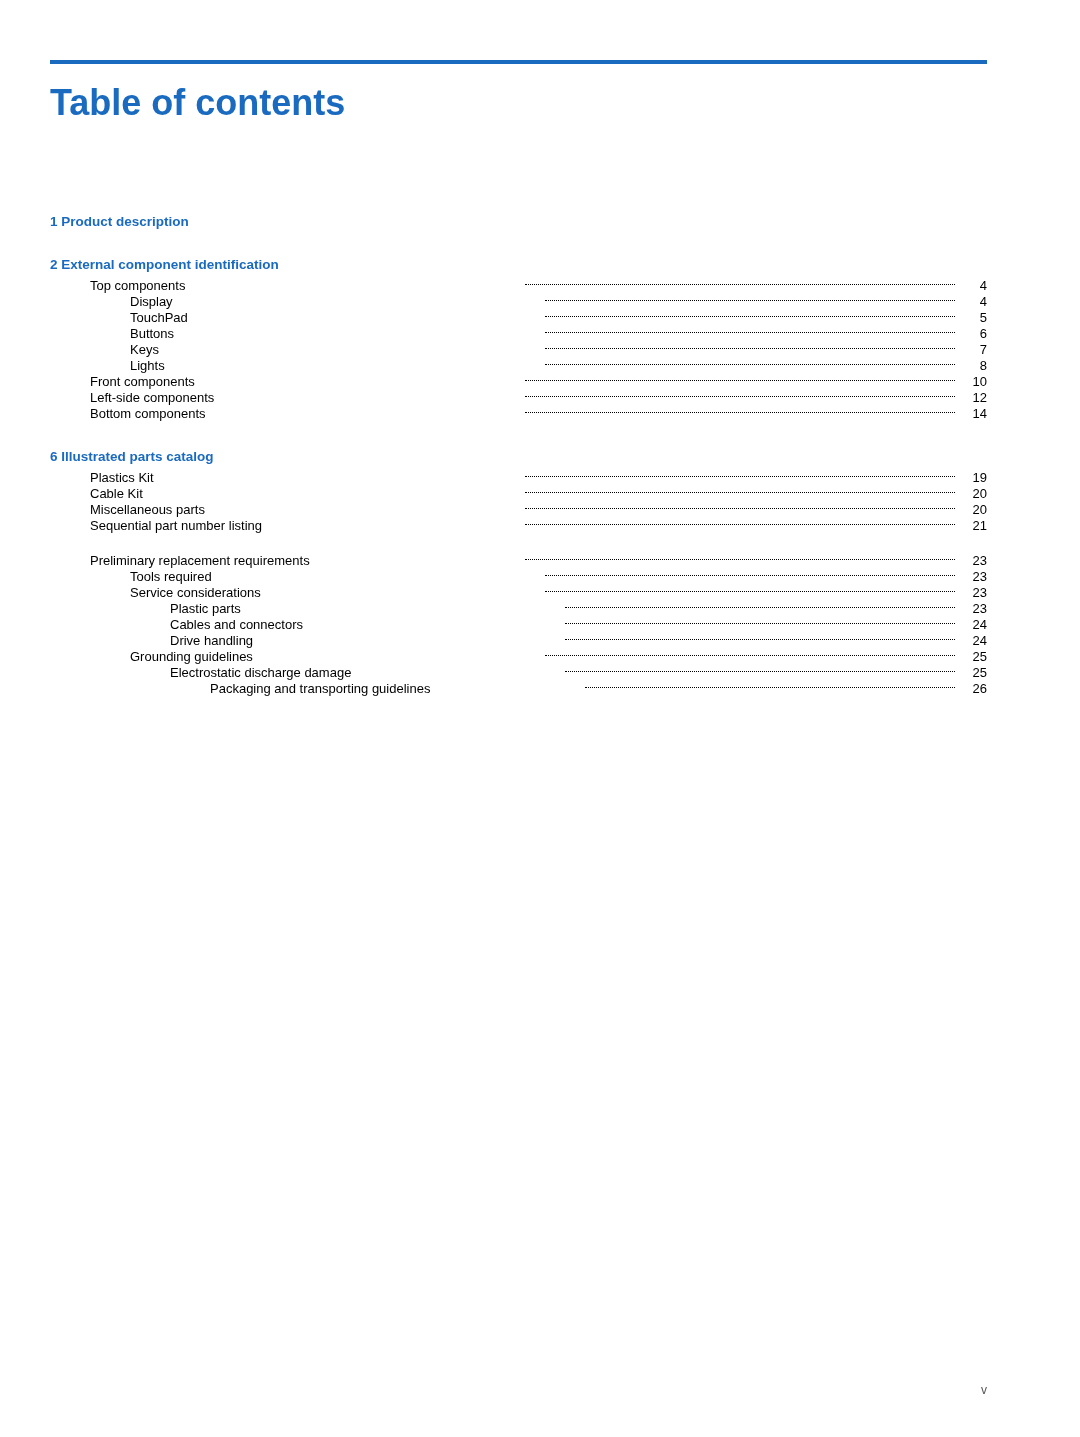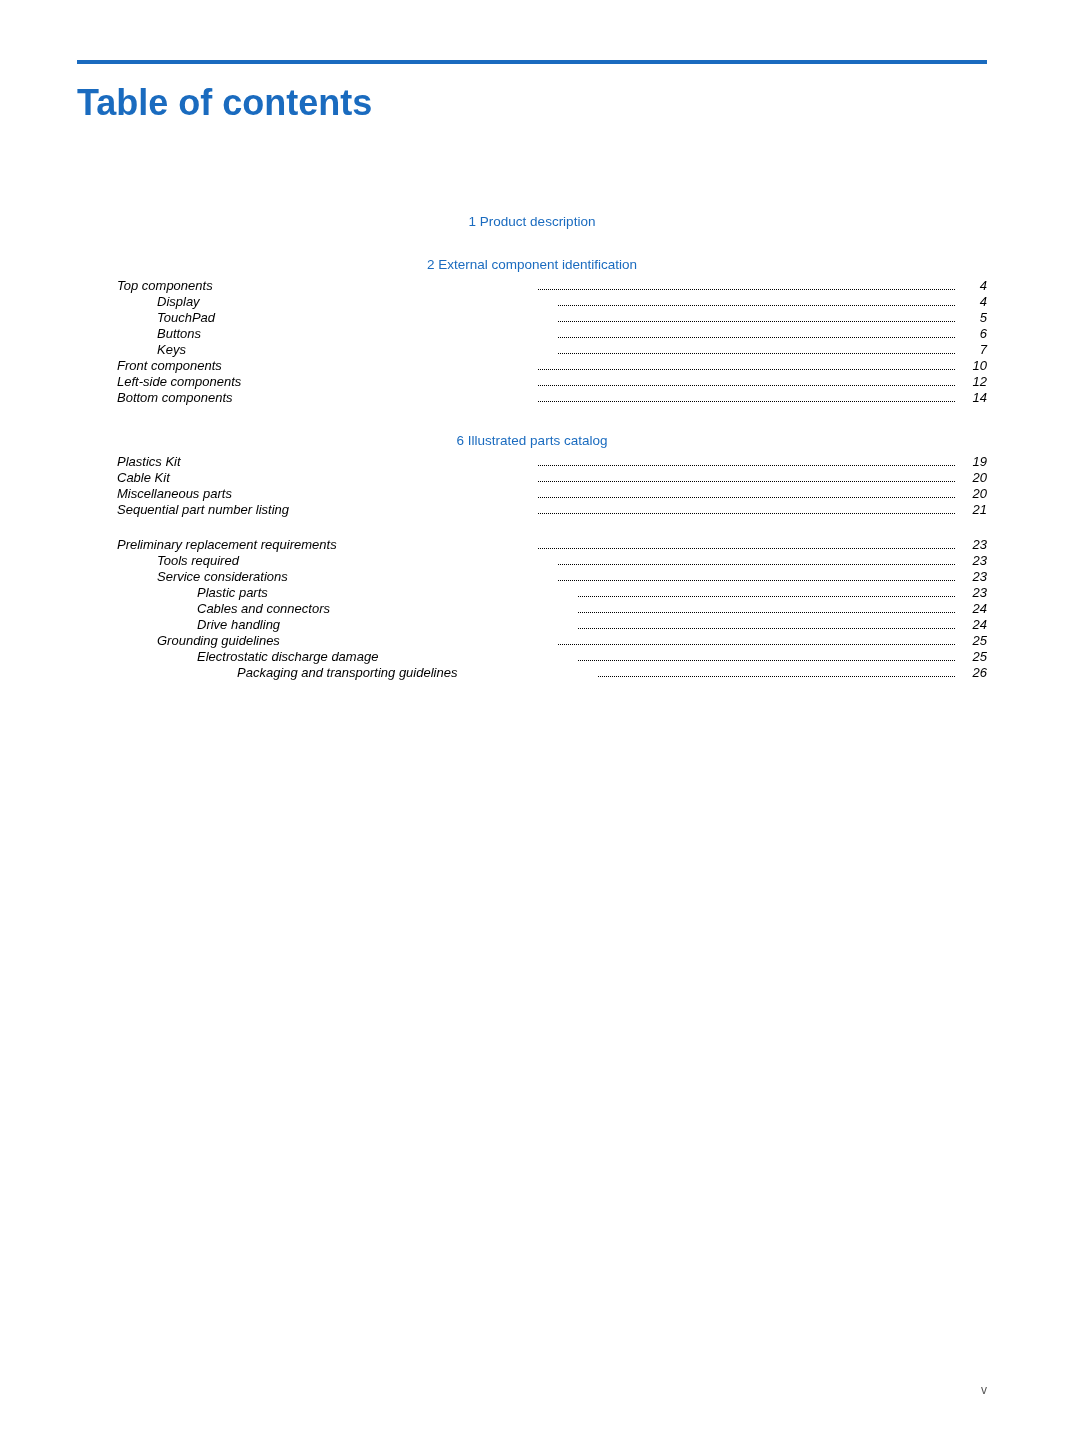--- a/index.html
+++ b/index.html
@@ -15,52 +15,50 @@
       color: #000000;
       width: 1080px;
       min-height: 1437px;
       padding: 0;
     }
 
     .page {
       width: 1080px;
       min-height: 1437px;
       background: #ffffff;
-      padding: 60px 93px 80px 77px;
+      padding: 60px 93px 80px 50px;
       position: relative;
     }
 
     .top-border {
       width: 100%;
       height: 4px;
       background: #1a6bbf;
       margin-bottom: 18px;
     }
 
     .page-title {
       font-size: 36px;
       font-weight: bold;
       color: #1a6bbf;
       margin-bottom: 90px;
     }
 
     .section-heading {
       font-size: 13.5px;
-      font-weight: normal;
+      font-weight: bold;
       color: #1a6bbf;
       margin-bottom: 6px;
       margin-top: 28px;
-      text-align: center;
     }
 
     .toc-row {
       display: flex;
-      align-items: flex-end;
+      align-items: center;
       margin-bottom: 1px;
-      font-style: italic;
     }
 
     .toc-label {
       flex: 1;
       white-space: nowrap;
       overflow: hidden;
       color: #000000;
       font-size: 13px;
     }
 
@@ -128,20 +126,26 @@
           <span class="toc-dots"></span>
           <span class="toc-page">6</span>
         </div>
         <div class="toc-row">
           <div style="width: 80px; flex-shrink: 0;"></div>
           <span class="toc-label">Keys</span>
           <span class="toc-dots"></span>
           <span class="toc-page">7</span>
         </div>
         <div class="toc-row">
+          <div style="width: 80px; flex-shrink: 0;"></div>
+          <span class="toc-label">Lights</span>
+          <span class="toc-dots"></span>
+          <span class="toc-page">8</span>
+        </div>
+        <div class="toc-row">
           <div style="width: 40px; flex-shrink: 0;"></div>
           <span class="toc-label">Front components</span>
           <span class="toc-dots"></span>
           <span class="toc-page">10</span>
         </div>
         <div class="toc-row">
           <div style="width: 40px; flex-shrink: 0;"></div>
           <span class="toc-label">Left-side components</span>
           <span class="toc-dots"></span>
           <span class="toc-page">12</span>

